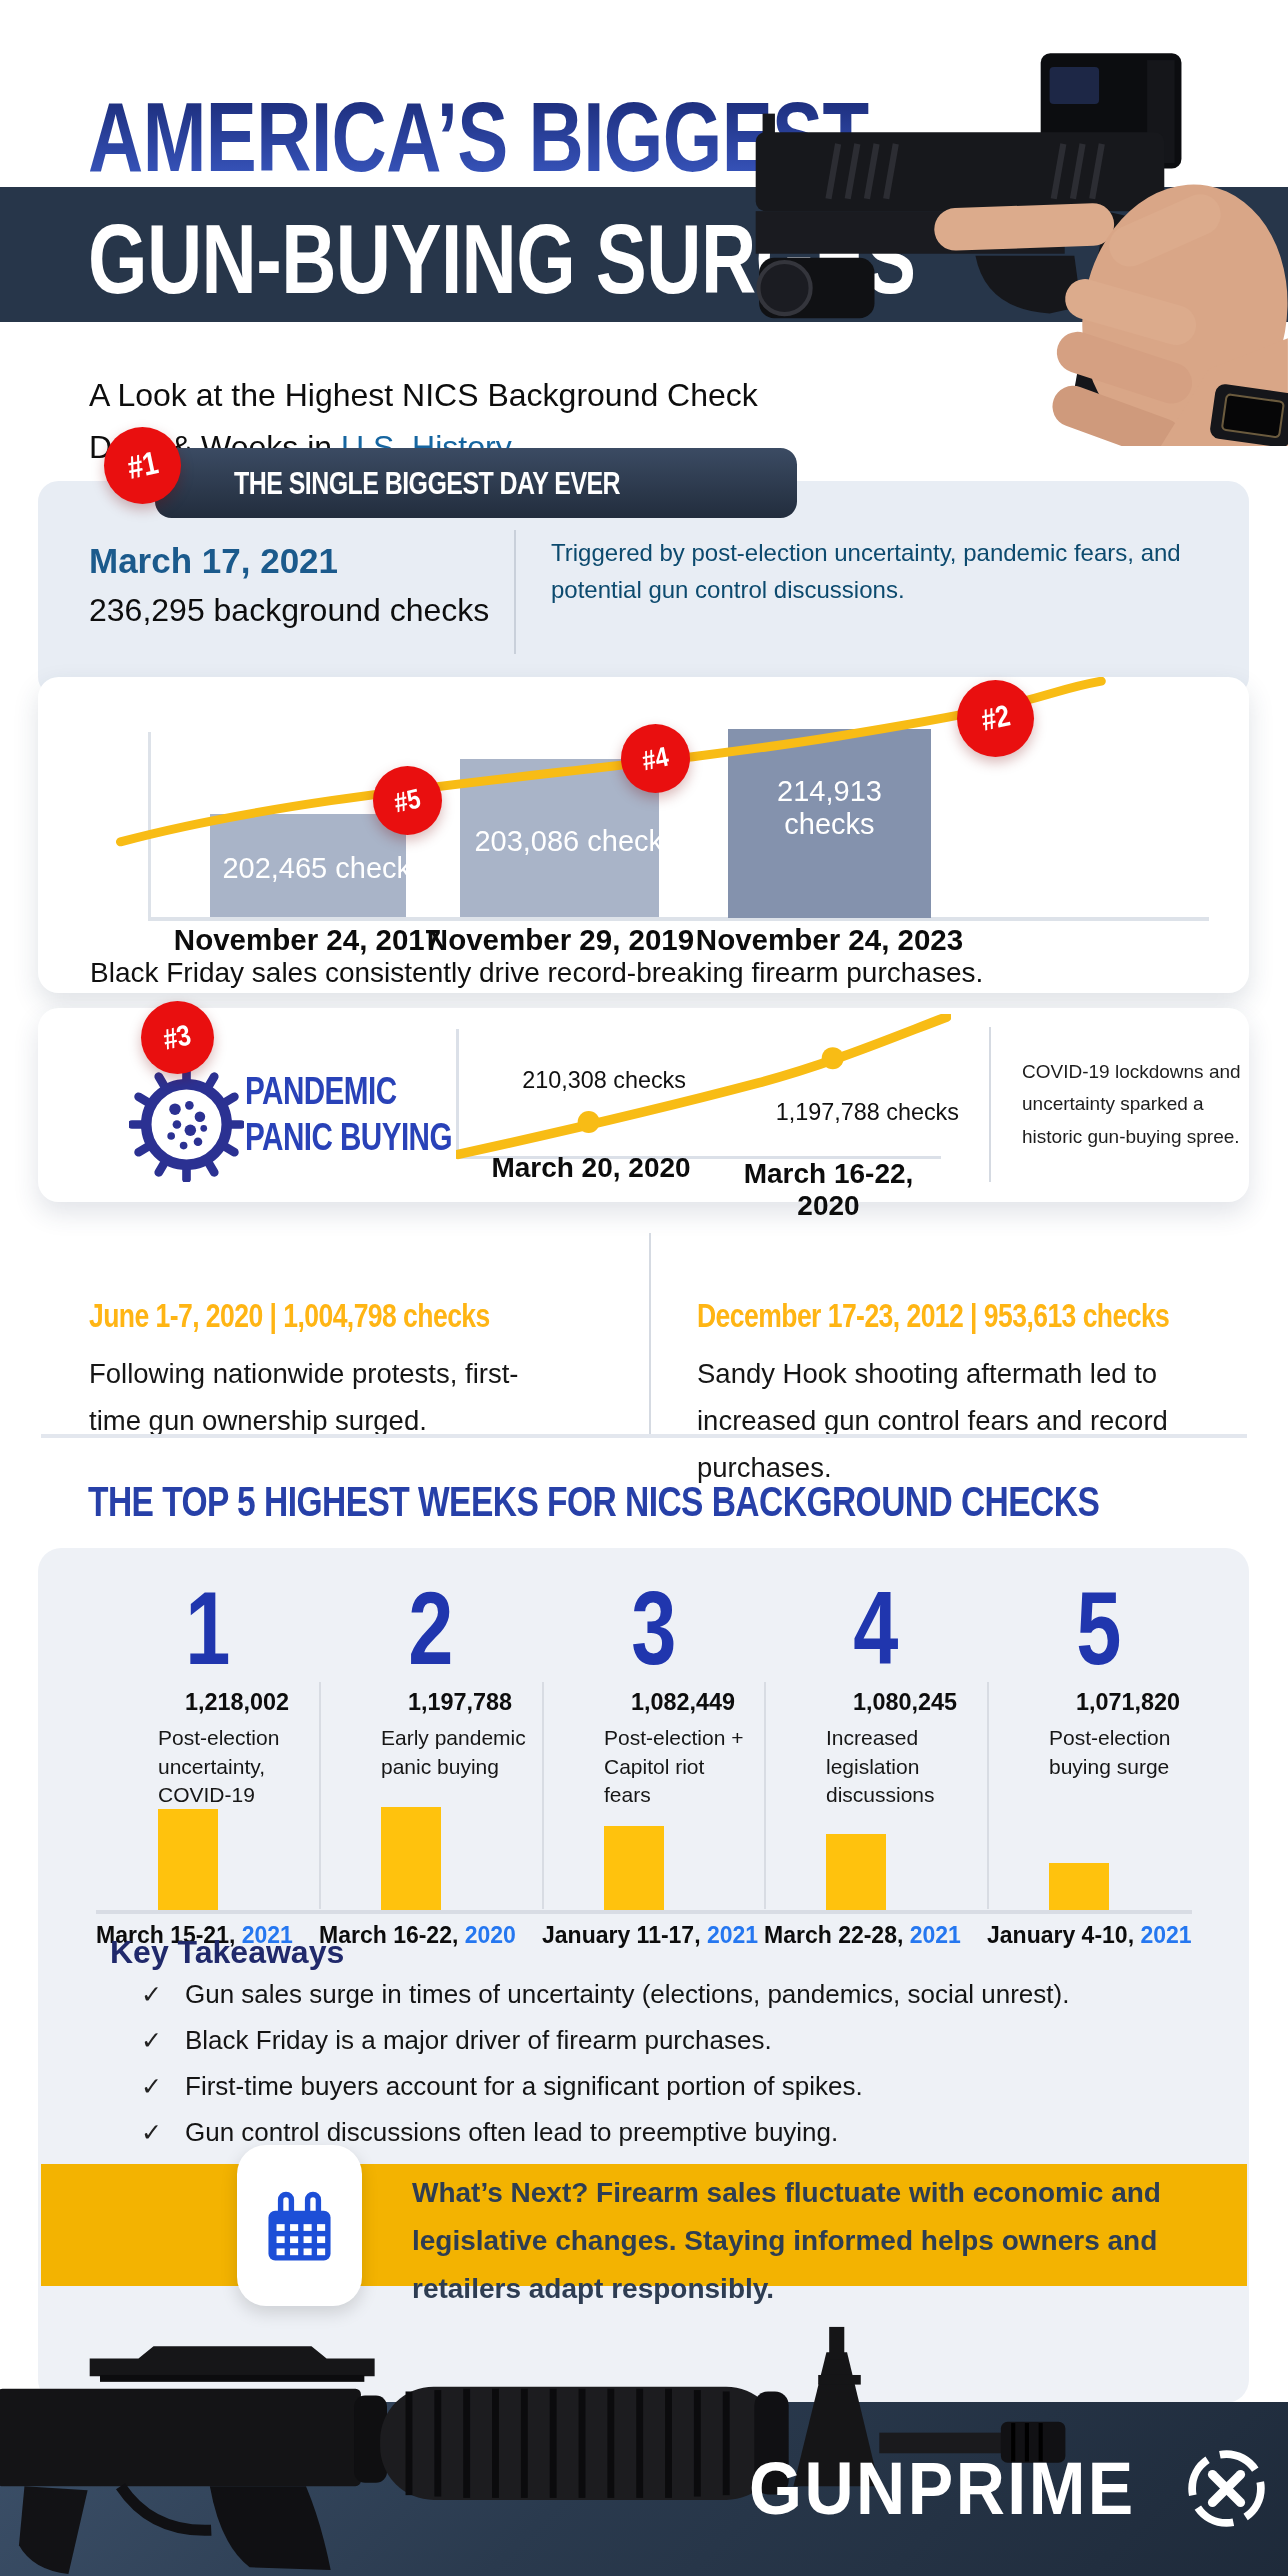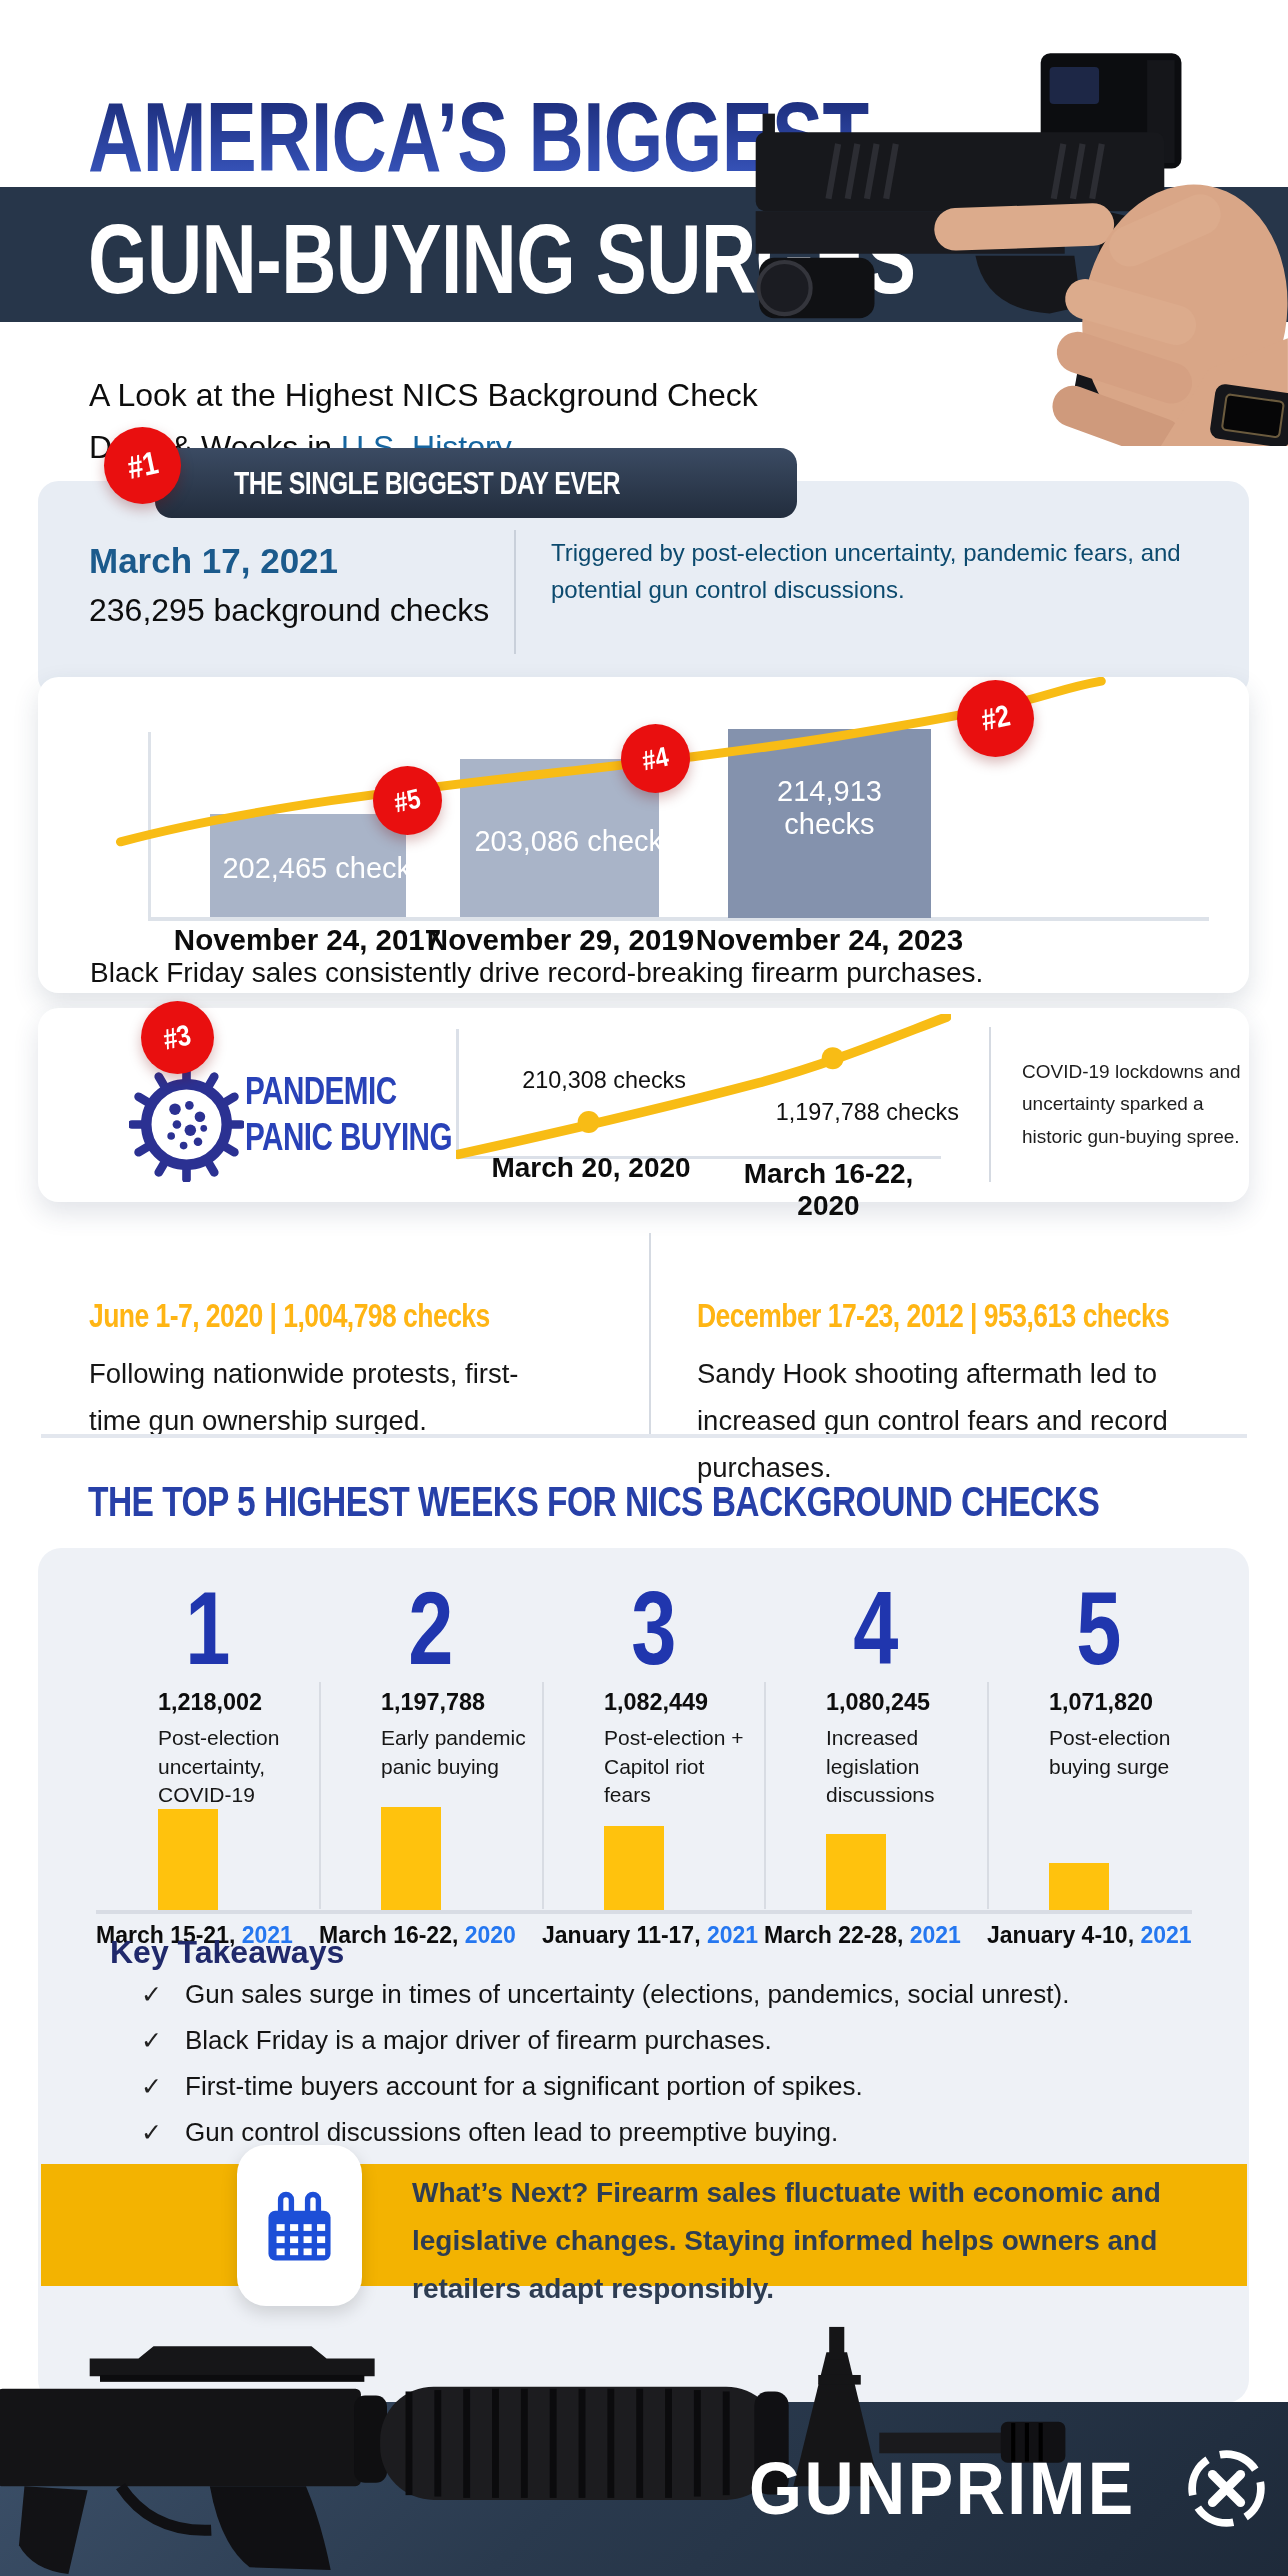--- a/index.html
+++ b/index.html
@@ -90,21 +90,21 @@
 
   
   .t5h{left:88px;top:1477px;font-size:43px;font-weight:700;color:#2740a8;}
   .t5panel{left:38px;top:1548px;width:1211px;height:855px;background:#eef1f6;border-radius:23.4px;}
   .t5div{position:absolute;top:134px;width:2.1px;height:227px;background:#d8dce3;}
   .t5div1{left:281px;} .t5div2{left:504px;} .t5div3{left:726px;} .t5div4{left:949px;}
   .t5num{position:absolute;top:27.5px;width:223px;text-align:center;font-size:104px;font-weight:700;color:#2036ae;line-height:1.0;}
   .t5c1{left:58px;} .t5c2{left:281px;} .t5c3{left:504px;} .t5c4{left:726px;} .t5c5{left:949px;}
   .t5col{position:absolute;top:141px;width:223px;height:221px;display:flex;flex-direction:column;
          box-sizing:border-box;padding:0 11px 0 62px;}
-  .t5val{font-size:23.4px;font-weight:700;color:#0d0d0d;margin-bottom:8.2px;}
+  .t5val{font-size:23.4px;font-weight:700;color:#0d0d0d;margin-bottom:8.2px;margin-left:27px;}
   .t5lab{font-size:21px;line-height:1.35;color:#161616;}
   .t5bar{margin-top:auto;width:60px;background:#ffc20d;}
   .t5b1{height:117px;} .t5b2{height:103px;} .t5b3{height:84px;} .t5b4{height:76px;} .t5b5{height:47px;}
   .t5base{position:absolute;left:58px;top:362px;width:1096px;height:4.1px;background:#d8dce4;}
   .t5date{position:absolute;top:374px;width:223px;text-align:left;font-size:23px;font-weight:700;color:#0c0c0c;}
   .t5date .yr{color:#2577f0;}
 
   
   .tkh{position:absolute;left:72px;top:386px;font-size:32px;font-weight:700;color:#20296b;}
   .tki{position:absolute;left:103px;width:1030px;font-size:26px;color:#141414;}

